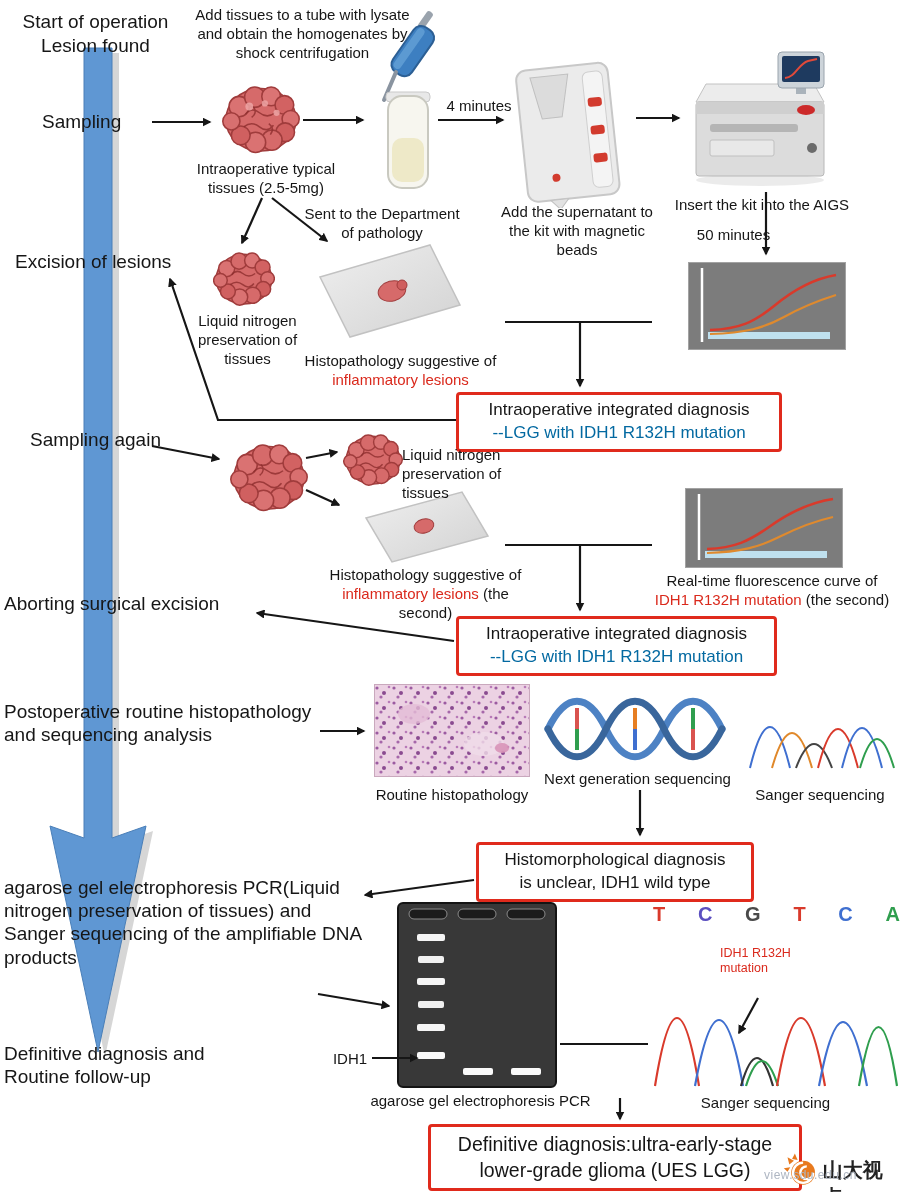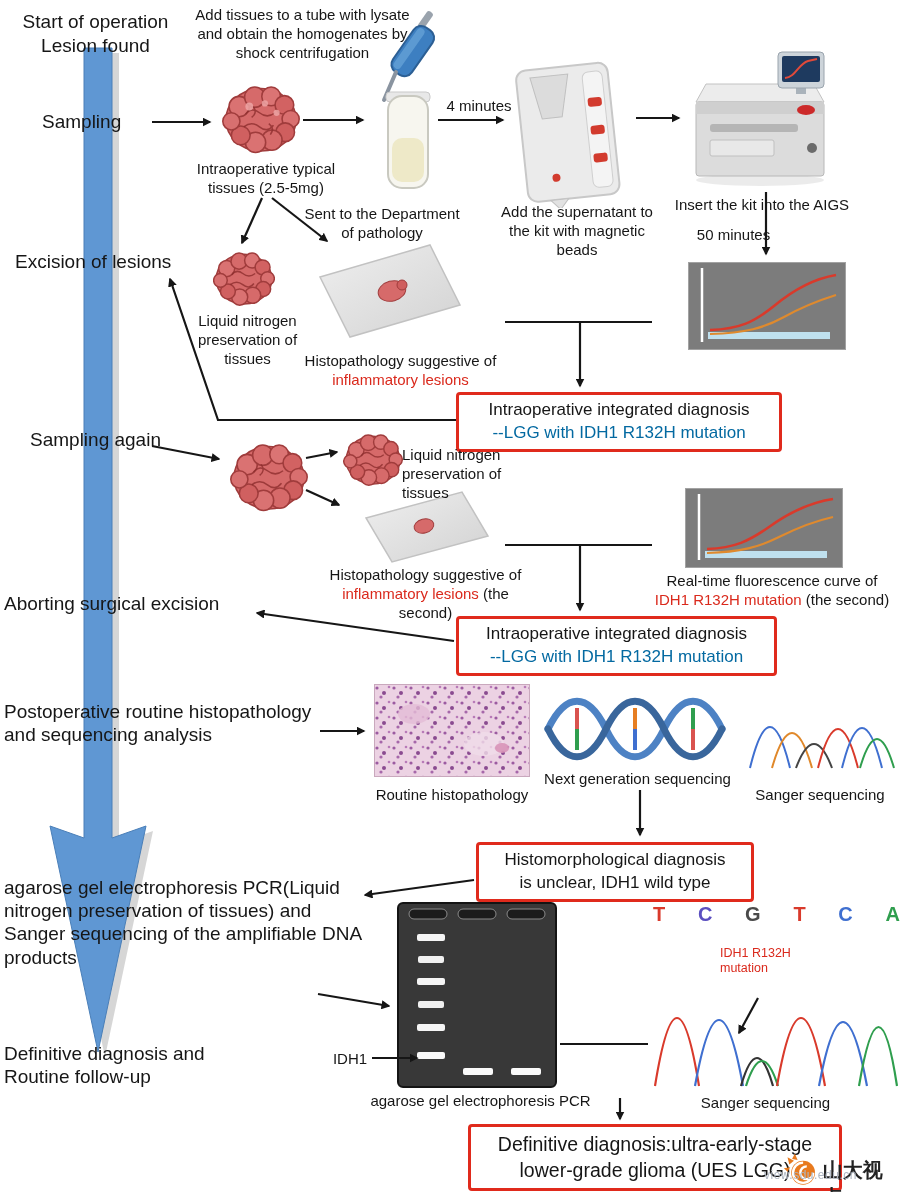--- a/index.html
+++ b/index.html
@@ -8,21 +8,21 @@
   .abs{position:absolute;}
   .lbl{position:absolute;font-size:15px;line-height:1.25;text-align:center;}
   .lbl.la{text-align:left;}
   .stage{position:absolute;font-size:19px;line-height:1.22;text-align:left;}
   .stage.c{text-align:center;}
   .red{color:#da291c;}
   .dbox{position:absolute;border:3px solid #e02a1c;border-radius:4px;background:#fff;
         text-align:center;padding:4px 10px;font-size:17px;line-height:1.35;}
   .dbox .l1{display:block;}
   .dbox .l2{display:block;color:#0369a1;}
-  .dbox.big{font-size:19.5px;border-width:3.5px;margin-left:40px;}
+  .dbox.big{font-size:19.5px;border-width:3.5px;}
   .letters{position:absolute;display:flex;justify-content:space-between;
            font-size:20px;font-weight:bold;}
   .mutlbl{position:absolute;color:#da291c;font-size:12.5px;line-height:1.2;text-align:left;}
   .wm{position:absolute;display:flex;align-items:center;gap:4px;}
   .wm .nm{font-size:20px;font-weight:bold;color:#222;margin-top:29px;}
   .wm-url{position:absolute;font-size:12px;color:#aeb6c2;letter-spacing:.5px;}
   svg{display:block;}
 </style>
 </head>
 <body>

